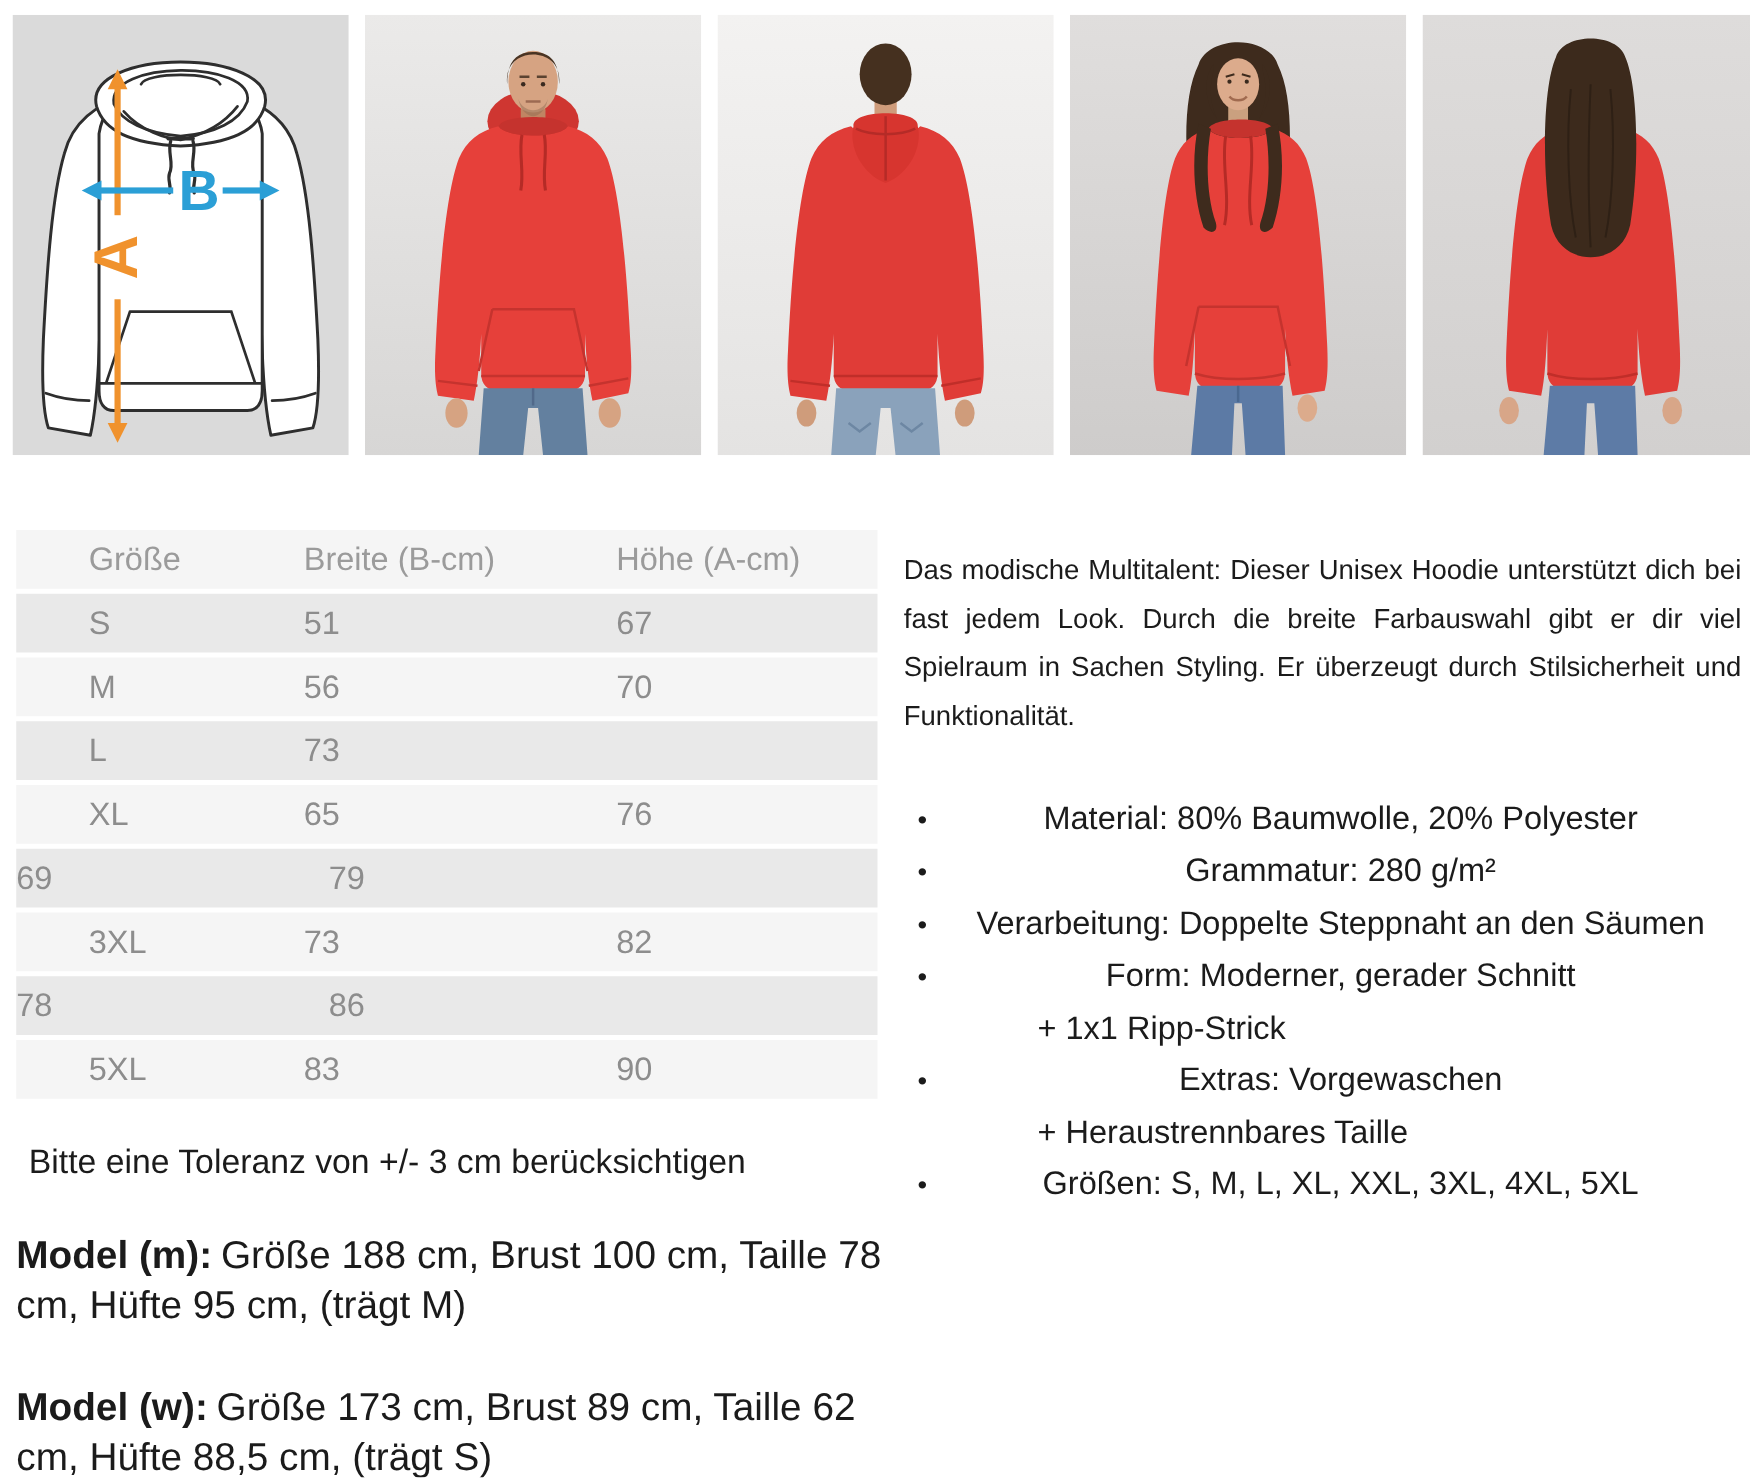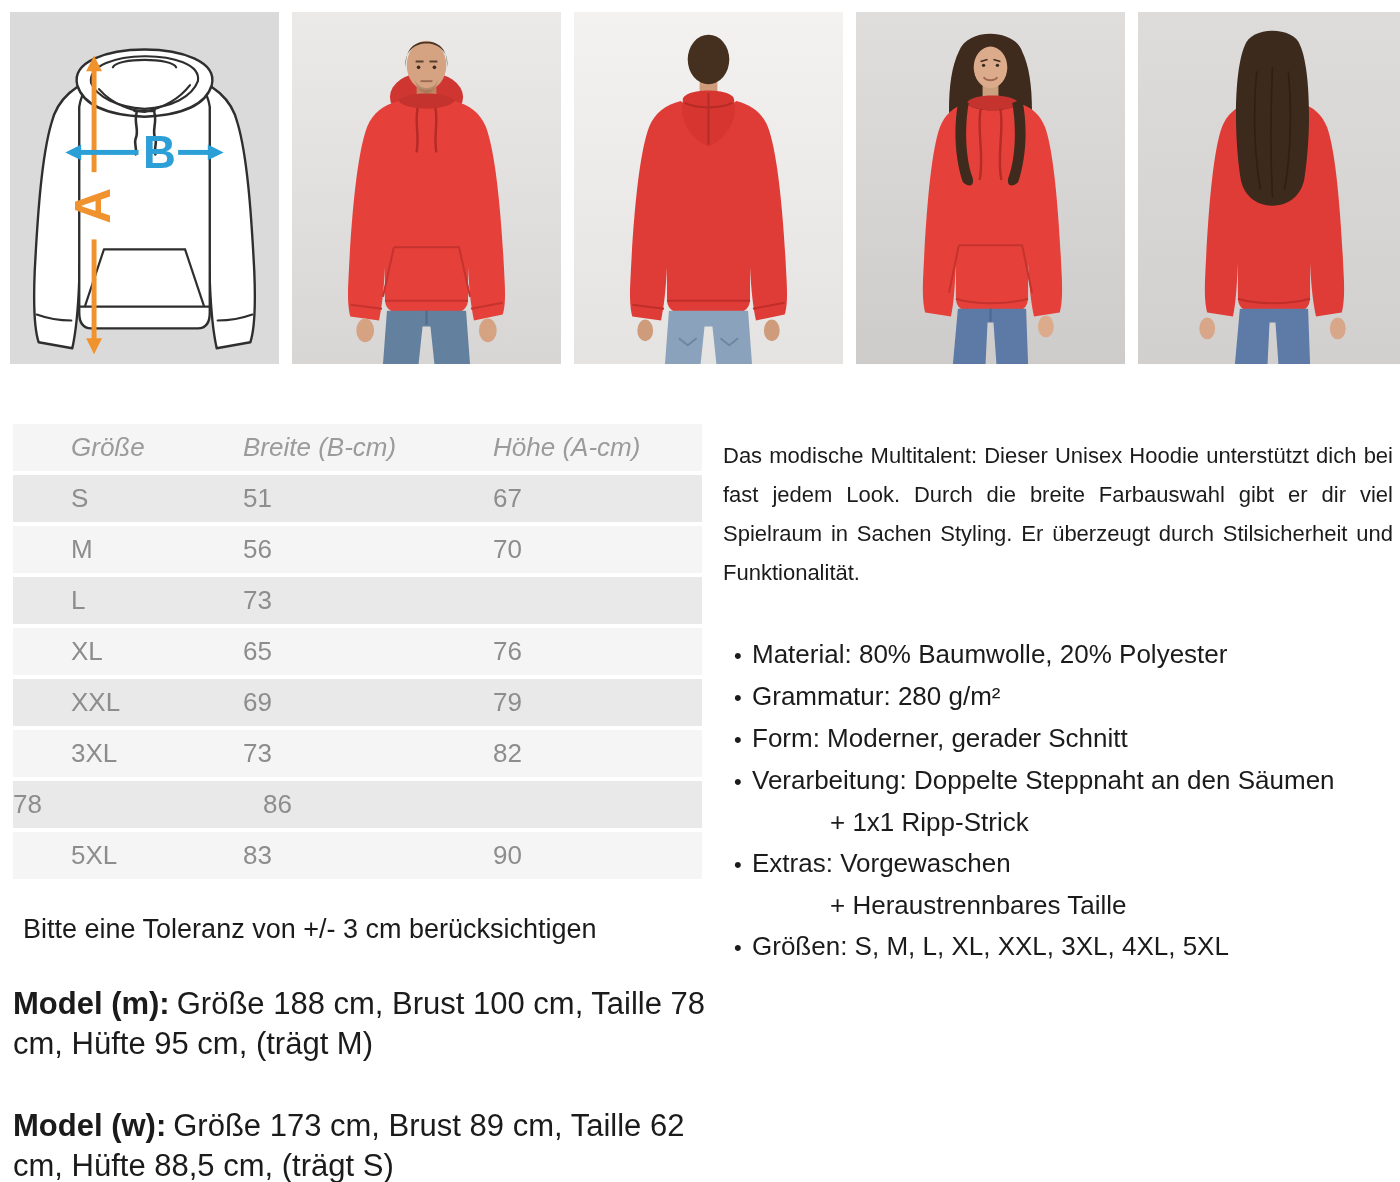--- a/index.html
+++ b/index.html
@@ -7,41 +7,41 @@
   .page { position:relative; width:1400px; height:1182px; background:#ffffff; overflow:hidden; }
 
   
   .gallery { position:absolute; left:10px; top:10px; display:flex; gap:13px; }
   .gcell { width:269px; height:356px; }
   .gcell svg { display:block; }
 
   
   .size-table { position:absolute; left:13px; top:424px; width:689px; font-size:26px; }
   .trow { display:flex; align-items:center; height:47px; margin-bottom:4px; background:#f5f5f5; color:#8d8d8d; }
-  .trow.thead { background:#f5f5f5; color:#9b9b9b;font-style:italic; }
+  .trow.thead { background:#f5f5f5; color:#9b9b9b; }
   .trow.dark { background:#e9e9e9; }
   .c1 { width:230px; padding-left:58px; }
   .c2 { width:250px; }
   .c3 { flex:1; }
 
   
   .tolerance { position:absolute; left:23px; top:914px; width:700px; font-size:27px; color:#1b1b1b; }
   .model-block { position:absolute; left:13px; width:705px; font-size:31px; line-height:40px; color:#1b1b1b; }
   .model-m { top:984px; }
   .model-w { top:1106px; }
   .model-block strong { font-weight:bold; margin-right:7px; }
 
   
   .rightcol { position:absolute; left:723px; top:436px; width:670px; color:#1b1b1b; }
   .desc { font-size:22px; line-height:39px; text-align:justify; }
   .features { margin-top:42px; font-size:26px; }
   .feature { display:flex; line-height:41px; }
   .dot { width:29px; padding-left:11px; color:#1b1b1b; }
   .dot::before { content:"\2022"; font-size:22px; }
-  .ftext { flex:1; }
+  .ftext { flex:1;text-align:center; }
   .sub { padding-left:107px; line-height:41px; }
 </style>
 </head>
 <body>
 
 <div class="page">
 
   <div class="gallery">
 
     <div class="gcell">
@@ -205,21 +205,20 @@
     <div class="trow dark">
       <div class="c1">L</div>
       <div class="c3">73</div>
     </div>
     <div class="trow">
       <div class="c1">XL</div>
       <div class="c2">65</div>
       <div class="c3">76</div>
     </div>
     <div class="trow dark">
-      <div class="c1">XXL</div>
       <div class="c2">69</div>
       <div class="c3">79</div>
     </div>
     <div class="trow">
       <div class="c1">3XL</div>
       <div class="c2">73</div>
       <div class="c3">82</div>
     </div>
     <div class="trow dark">
       <div class="c2">78</div>
@@ -249,26 +248,26 @@
       <div class="feature">
         <span class="dot"></span>
         <span class="ftext">Material: 80% Baumwolle, 20% Polyester</span>
       </div>
       <div class="feature">
         <span class="dot"></span>
         <span class="ftext">Grammatur: 280 g/m²</span>
       </div>
       <div class="feature">
         <span class="dot"></span>
+        <span class="ftext">Verarbeitung: Doppelte Steppnaht an den Säumen</span>
+      </div>
+      <div class="feature">
+        <span class="dot"></span>
         <span class="ftext">Form: Moderner, gerader Schnitt</span>
       </div>
-      <div class="feature">
-        <span class="dot"></span>
-        <span class="ftext">Verarbeitung: Doppelte Steppnaht an den Säumen</span>
-      </div>
       <div class="sub">+ 1x1 Ripp-Strick</div>
       <div class="feature">
         <span class="dot"></span>
         <span class="ftext">Extras: Vorgewaschen</span>
       </div>
       <div class="sub">+ Heraustrennbares Taille</div>
       <div class="feature">
         <span class="dot"></span>
         <span class="ftext">Größen:  S, M, L, XL, XXL, 3XL, 4XL, 5XL</span>
       </div>

